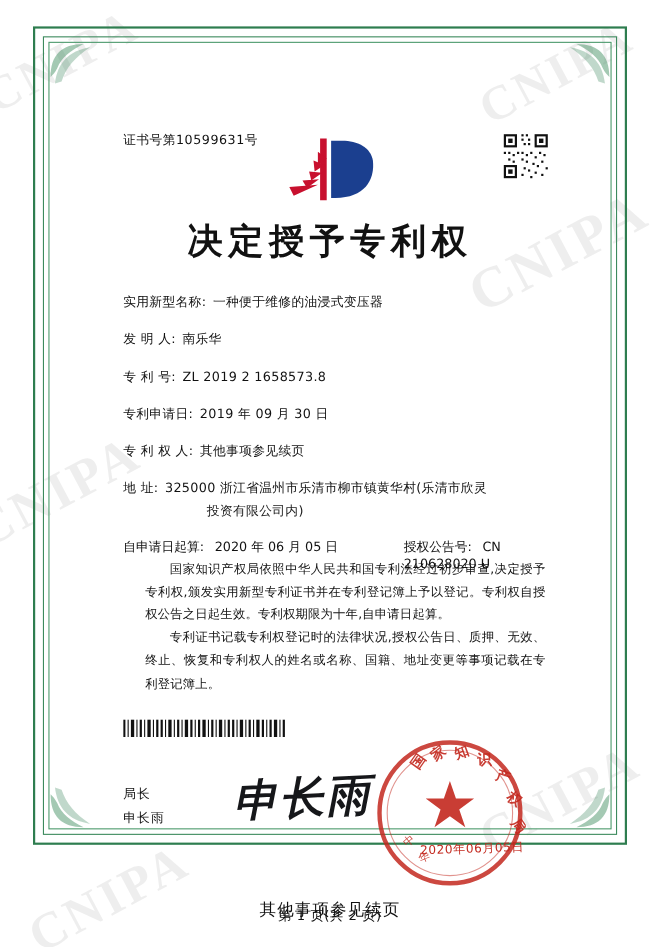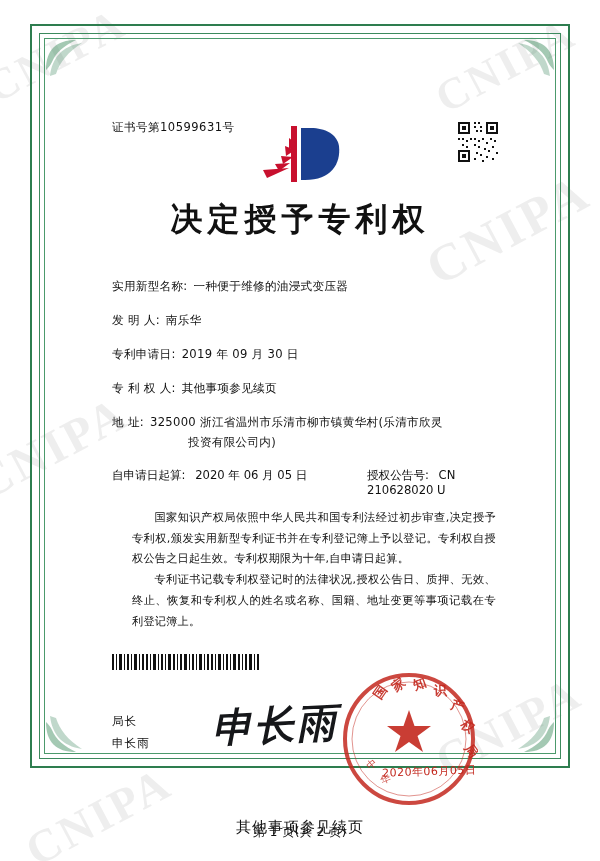--- a/index.html
+++ b/index.html
@@ -137,21 +137,20 @@
     right: 40px;
     top: 208px;
   }
   .field-row {
     display: flex;
     align-items: flex-end;
     margin-bottom: 16.5px;
     font-size: 11.6px;
     line-height: 1.5;
     color: #111;
-    margin-top: 12px;
   }
   .field-label {
     flex: 0 0 auto;
     white-space: nowrap;
     letter-spacing: 0.3px;
   }
   .field-value {
     flex: 1 1 auto;
     padding-left: 6px;
     letter-spacing: 0.3px;
@@ -356,20 +355,24 @@
       <div class="field-row">
         <span class="field-label">实用新型名称:</span>
         <span class="field-value">一种便于维修的油浸式变压器</span>
       </div>
 
       <div class="field-row">
         <span class="field-label">发 明 人:</span>
         <span class="field-value">南乐华</span>
       </div>
 
+      <div class="field-row">
+        <span class="field-label">专 利 号:</span>
+        <span class="field-value">ZL 2019 2 1658573.8</span>
+      </div>
 
       <div class="field-row">
         <span class="field-label">专利申请日:</span>
         <span class="field-value">2019 年 09 月 30 日</span>
       </div>
 
       <div class="field-row">
         <span class="field-label">专 利 权 人:</span>
         <span class="field-value">其他事项参见续页</span>
       </div>

